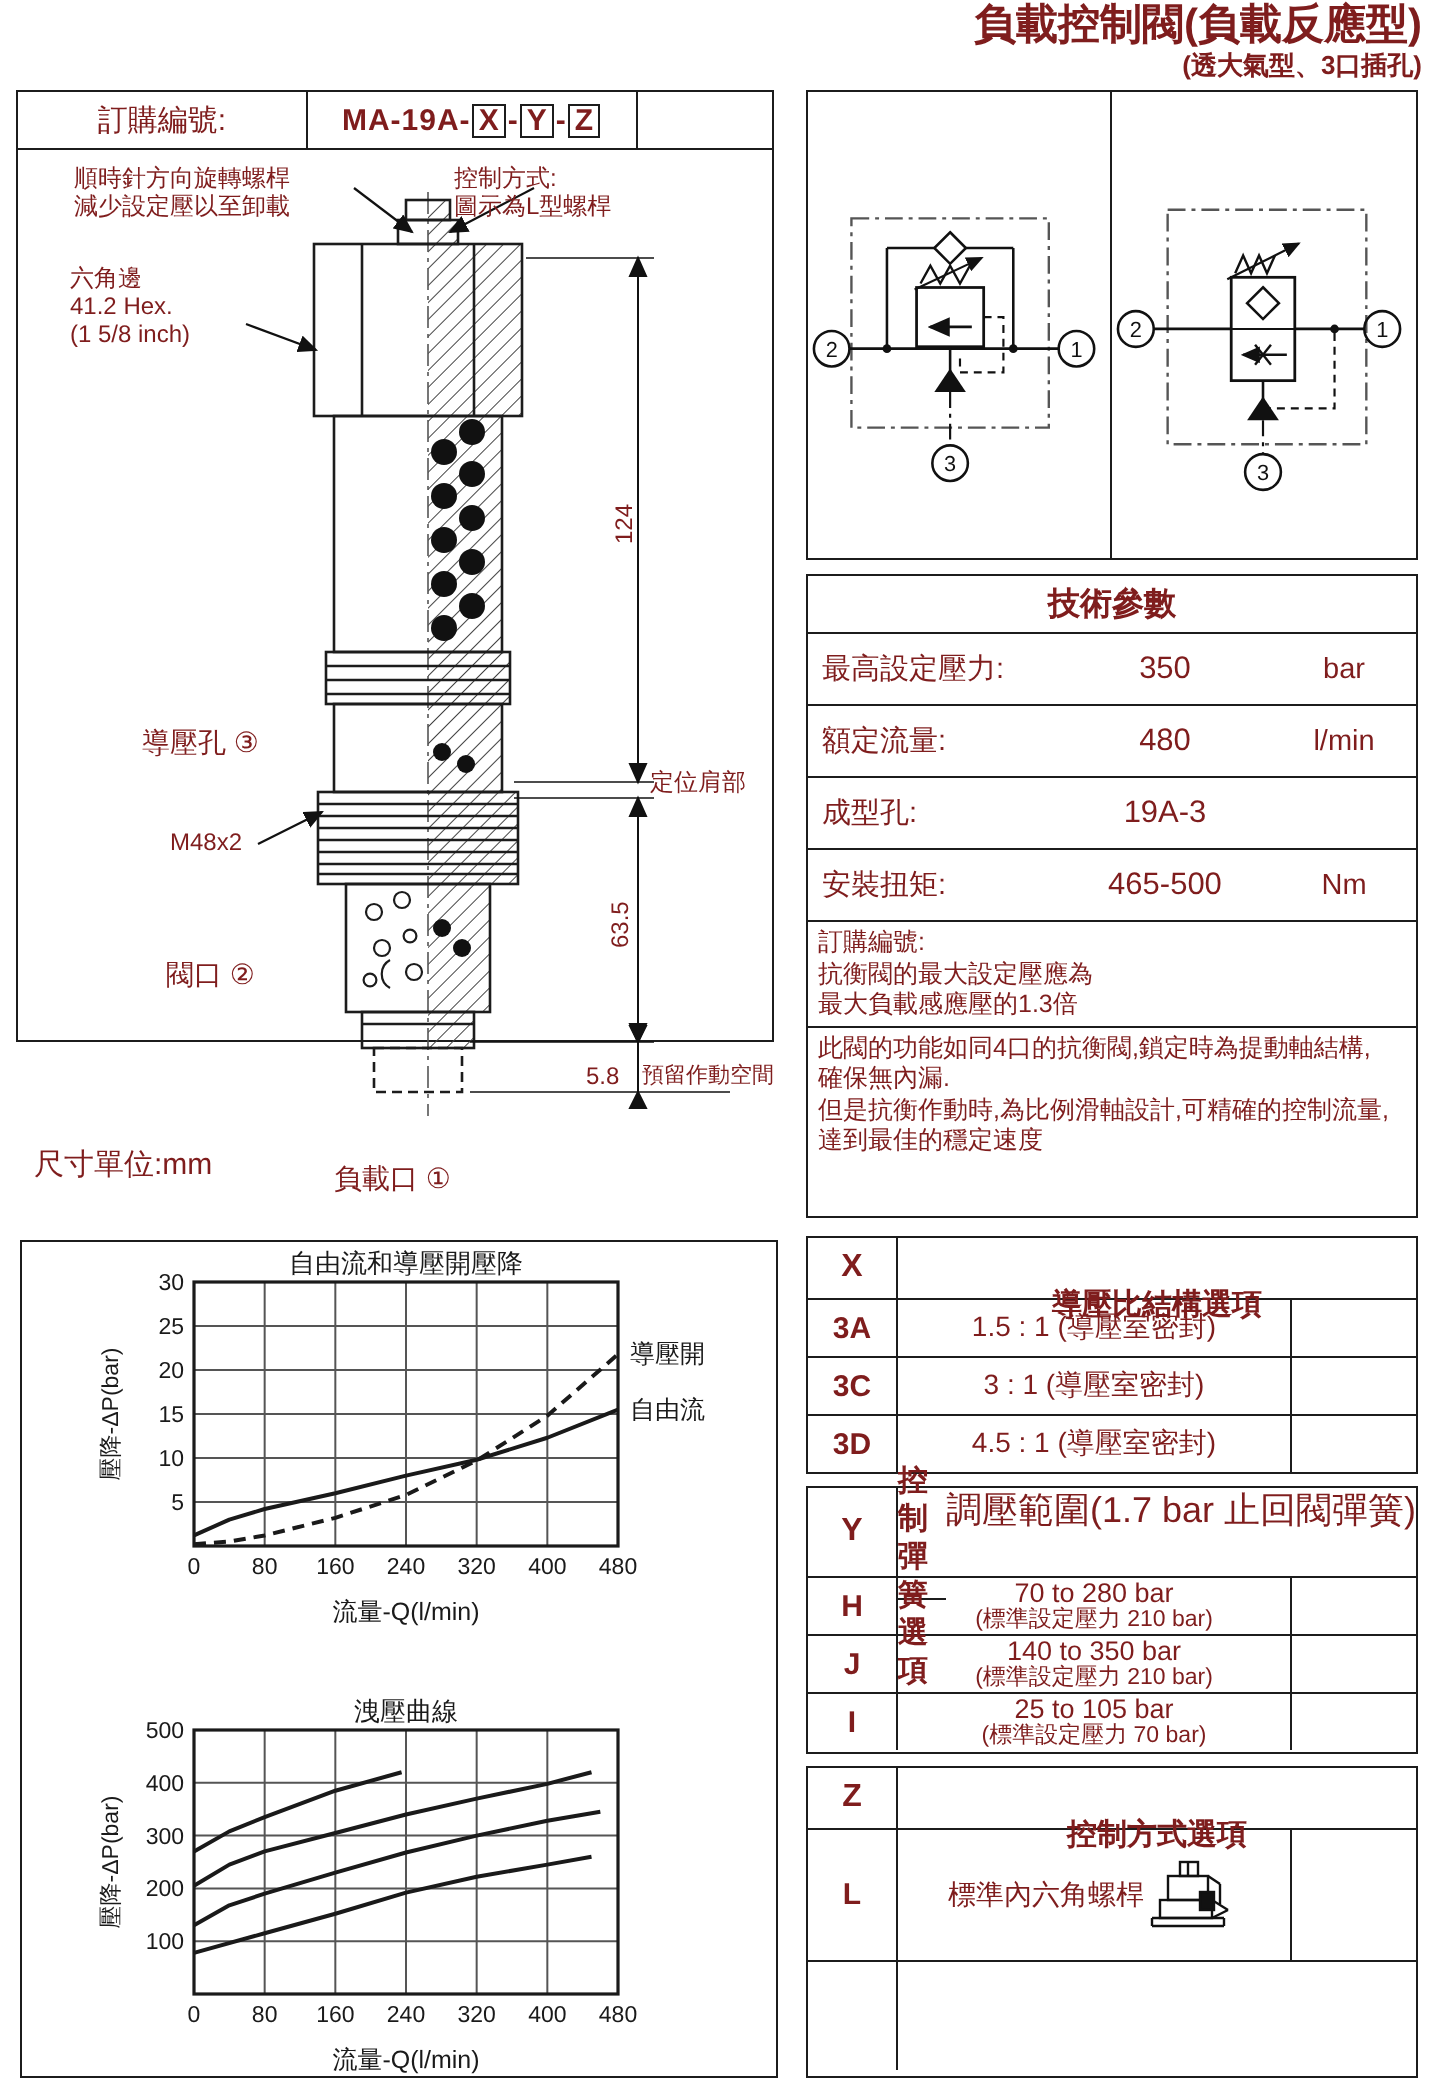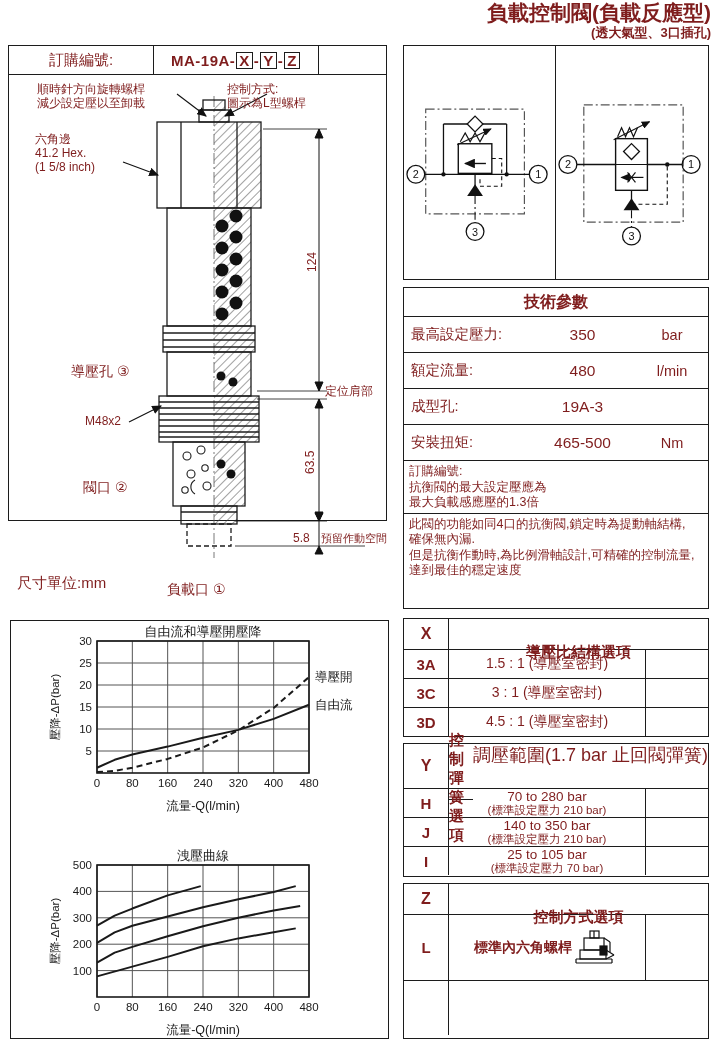--- a/index.html
+++ b/index.html
@@ -349,21 +349,21 @@
     </div>
   </div>
 
   <div class="box" style="left:403px;top:883px;width:306px;height:156px;">
     <div class="opt-h" style="height:30px;">
       <div class="keycell">Z</div>
       <div class="titcell">控制方式選項</div>
     </div>
     <div class="orow" style="height:66px;">
       <div class="ocode">L</div>
-      <div class="odesc" style="flex-direction:row;font-weight:bold;">
+      <div class="odesc" style="flex-direction:row;">
         <span>標準內六角螺桿</span>
         <svg width="48" height="40" viewBox="0 0 48 40">
           <g fill="none" stroke="#111" stroke-width="1.2">
             <rect x="18" y="3" width="9" height="7"></rect>
             <line x1="22" y1="3" x2="22" y2="10"></line>
             <rect x="12" y="10" width="20" height="12"></rect>
             <line x1="32" y1="10" x2="38" y2="14"></line>
               <line x1="38" y1="14" x2="38" y2="24"></line>
             <rect x="8" y="22" width="26" height="9"></rect>
             <line x1="34" y1="22" x2="42" y2="27"></line>

